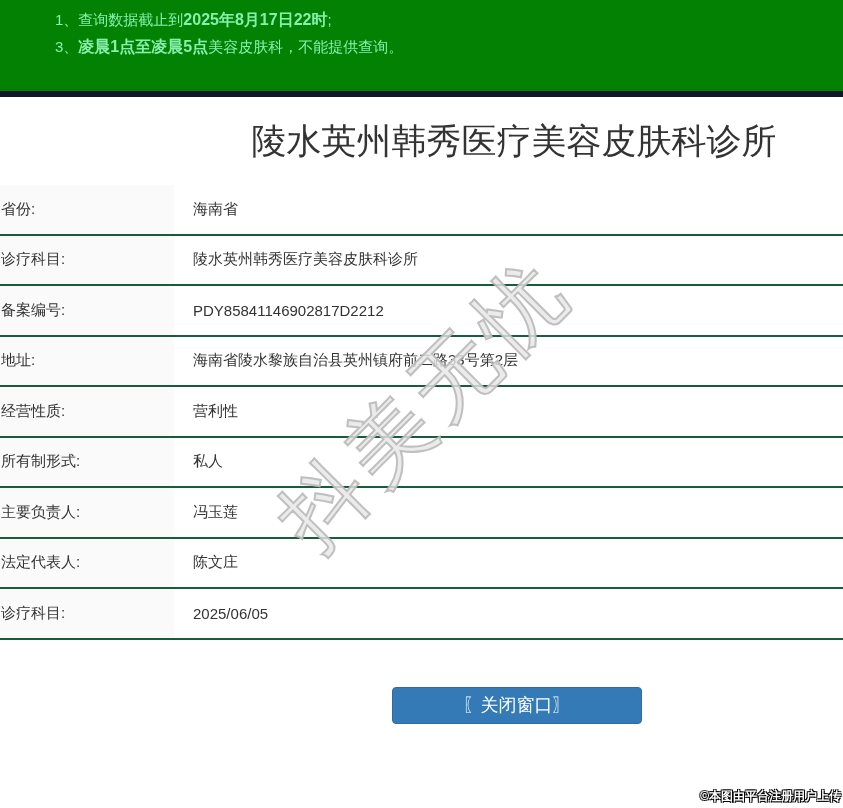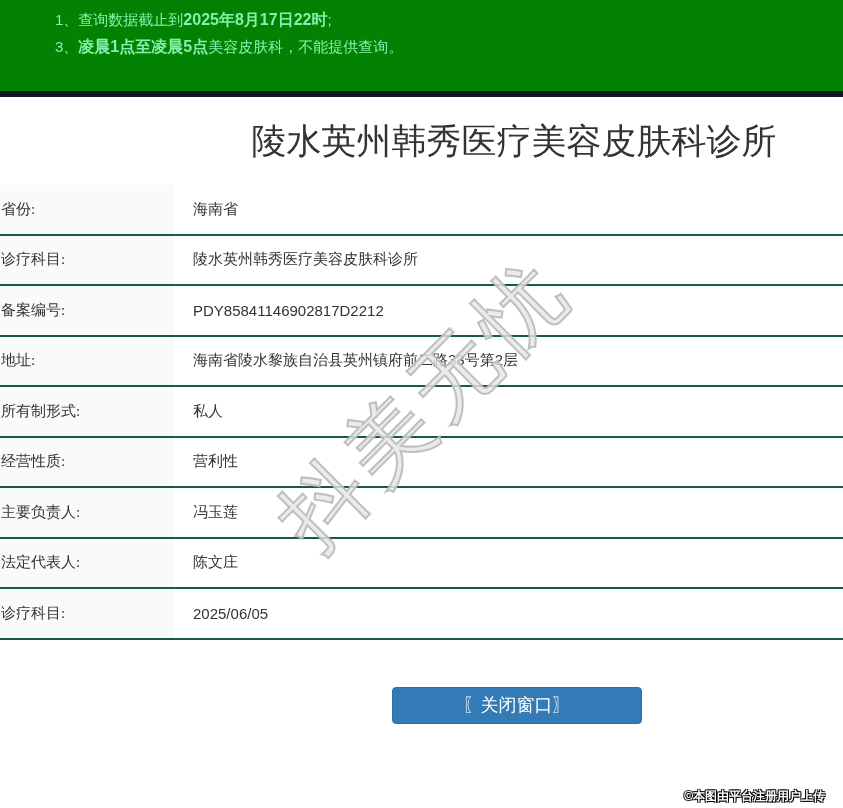--- a/index.html
+++ b/index.html
@@ -52,21 +52,20 @@
   table.info td{
     height:46.5px;
     border-bottom:2px solid #175c3d;
     font-size:15px;
     color:#333;
     vertical-align:middle;
   }
   td.cell-label{
     width:172px;
     background:#fafafa;
-    font-family:Liberation Serif, serif;
   }
   td.cell-value{
     padding-left:19px;
   }
   
   .button-row{
     margin-top:47px;
     padding-left:190px;
     text-align:center;
   }
@@ -98,21 +97,21 @@
     color:rgba(255,255,255,0.55);
     -webkit-text-stroke:2px rgba(185,185,185,0.9);
     text-shadow:0 0 1px rgba(180,180,180,0.6);
     z-index:10;
     pointer-events:none;
     white-space:nowrap;
   }
   
   .credit{
     position:absolute;
-    right:18px;
+    right:2px;
     bottom:3px;
     font-size:12px;
     font-weight:bold;
     color:#ffffff;
     text-shadow:
       -1px -1px 0 #000, 1px -1px 0 #000,
       -1px 1px 0 #000, 1px 1px 0 #000;
     z-index:11;
     white-space:nowrap;
   }
@@ -141,26 +140,26 @@
     </tr>
     <tr>
       <td class="cell-label">备案编号:</td>
       <td class="cell-value">PDY85841146902817D2212</td>
     </tr>
     <tr>
       <td class="cell-label">地址:</td>
       <td class="cell-value">海南省陵水黎族自治县英州镇府前二路33号第2层</td>
     </tr>
     <tr>
+      <td class="cell-label">经营性质:</td>
+      <td class="cell-value">营利性</td>
+    </tr>
+    <tr>
       <td class="cell-label">所有制形式:</td>
       <td class="cell-value">私人</td>
-    </tr>
-    <tr>
-      <td class="cell-label">经营性质:</td>
-      <td class="cell-value">营利性</td>
     </tr>
     <tr>
       <td class="cell-label">主要负责人:</td>
       <td class="cell-value">冯玉莲</td>
     </tr>
     <tr>
       <td class="cell-label">法定代表人:</td>
       <td class="cell-value">陈文庄</td>
     </tr>
     <tr>

